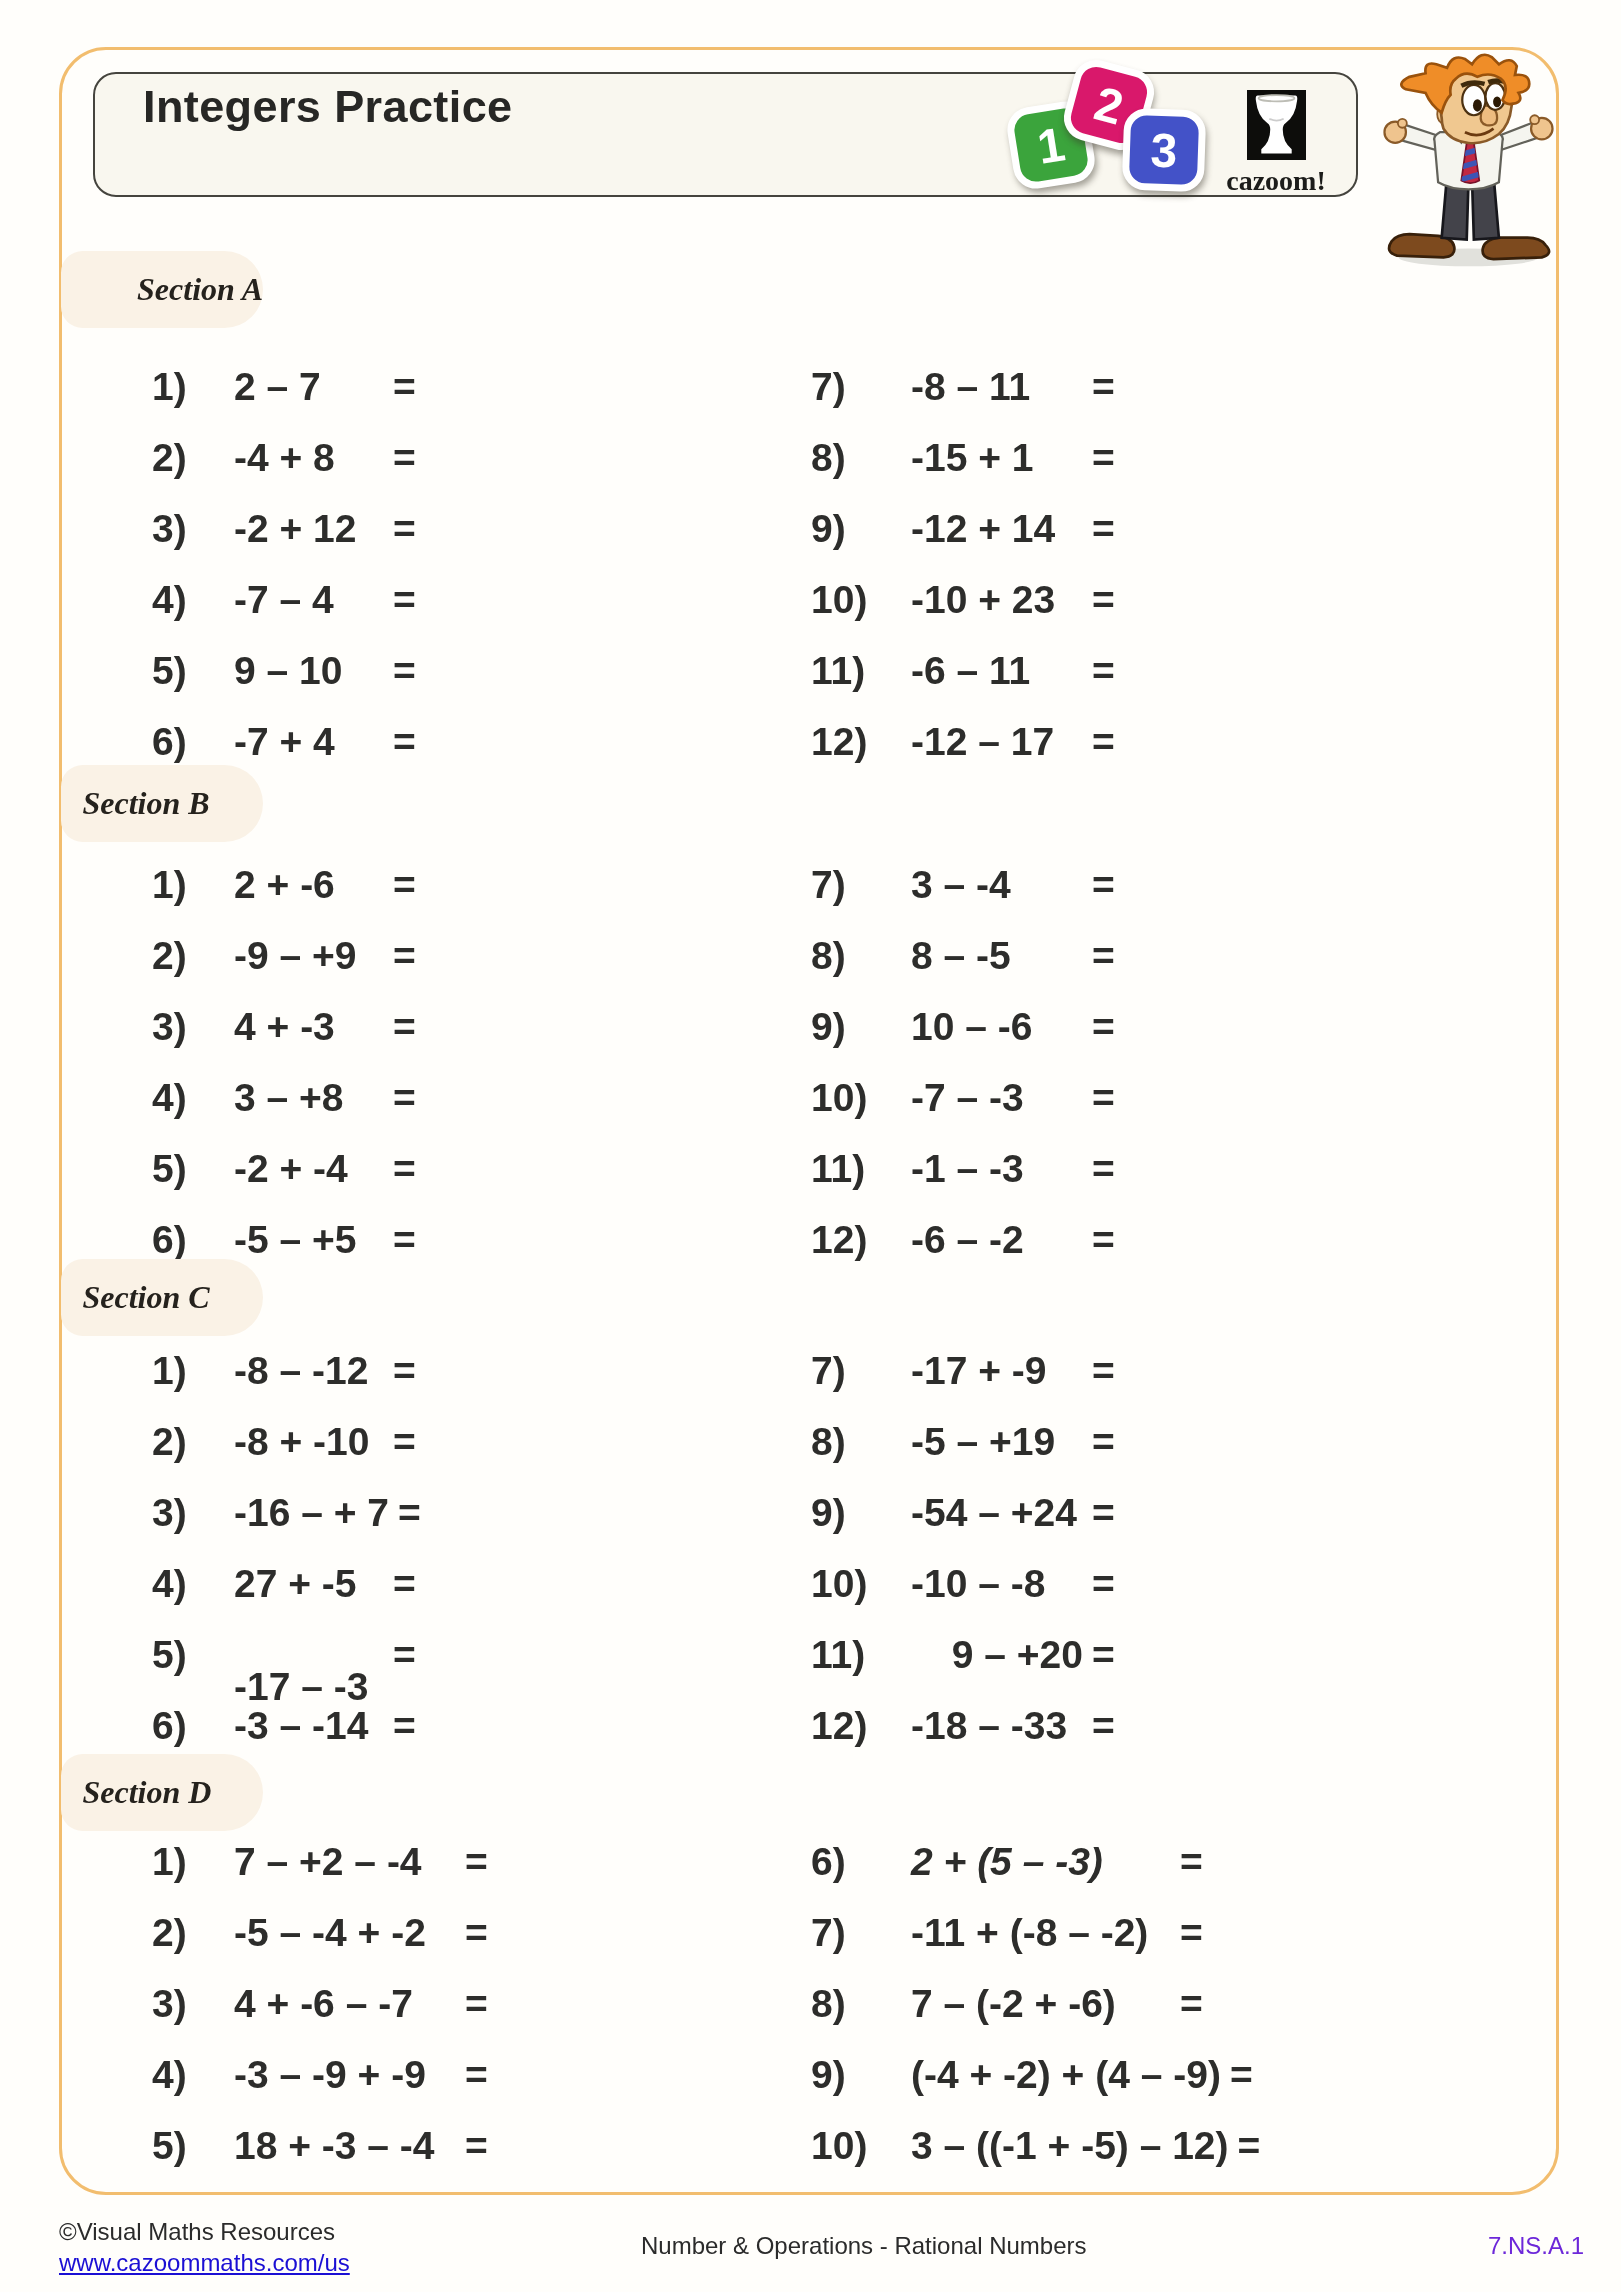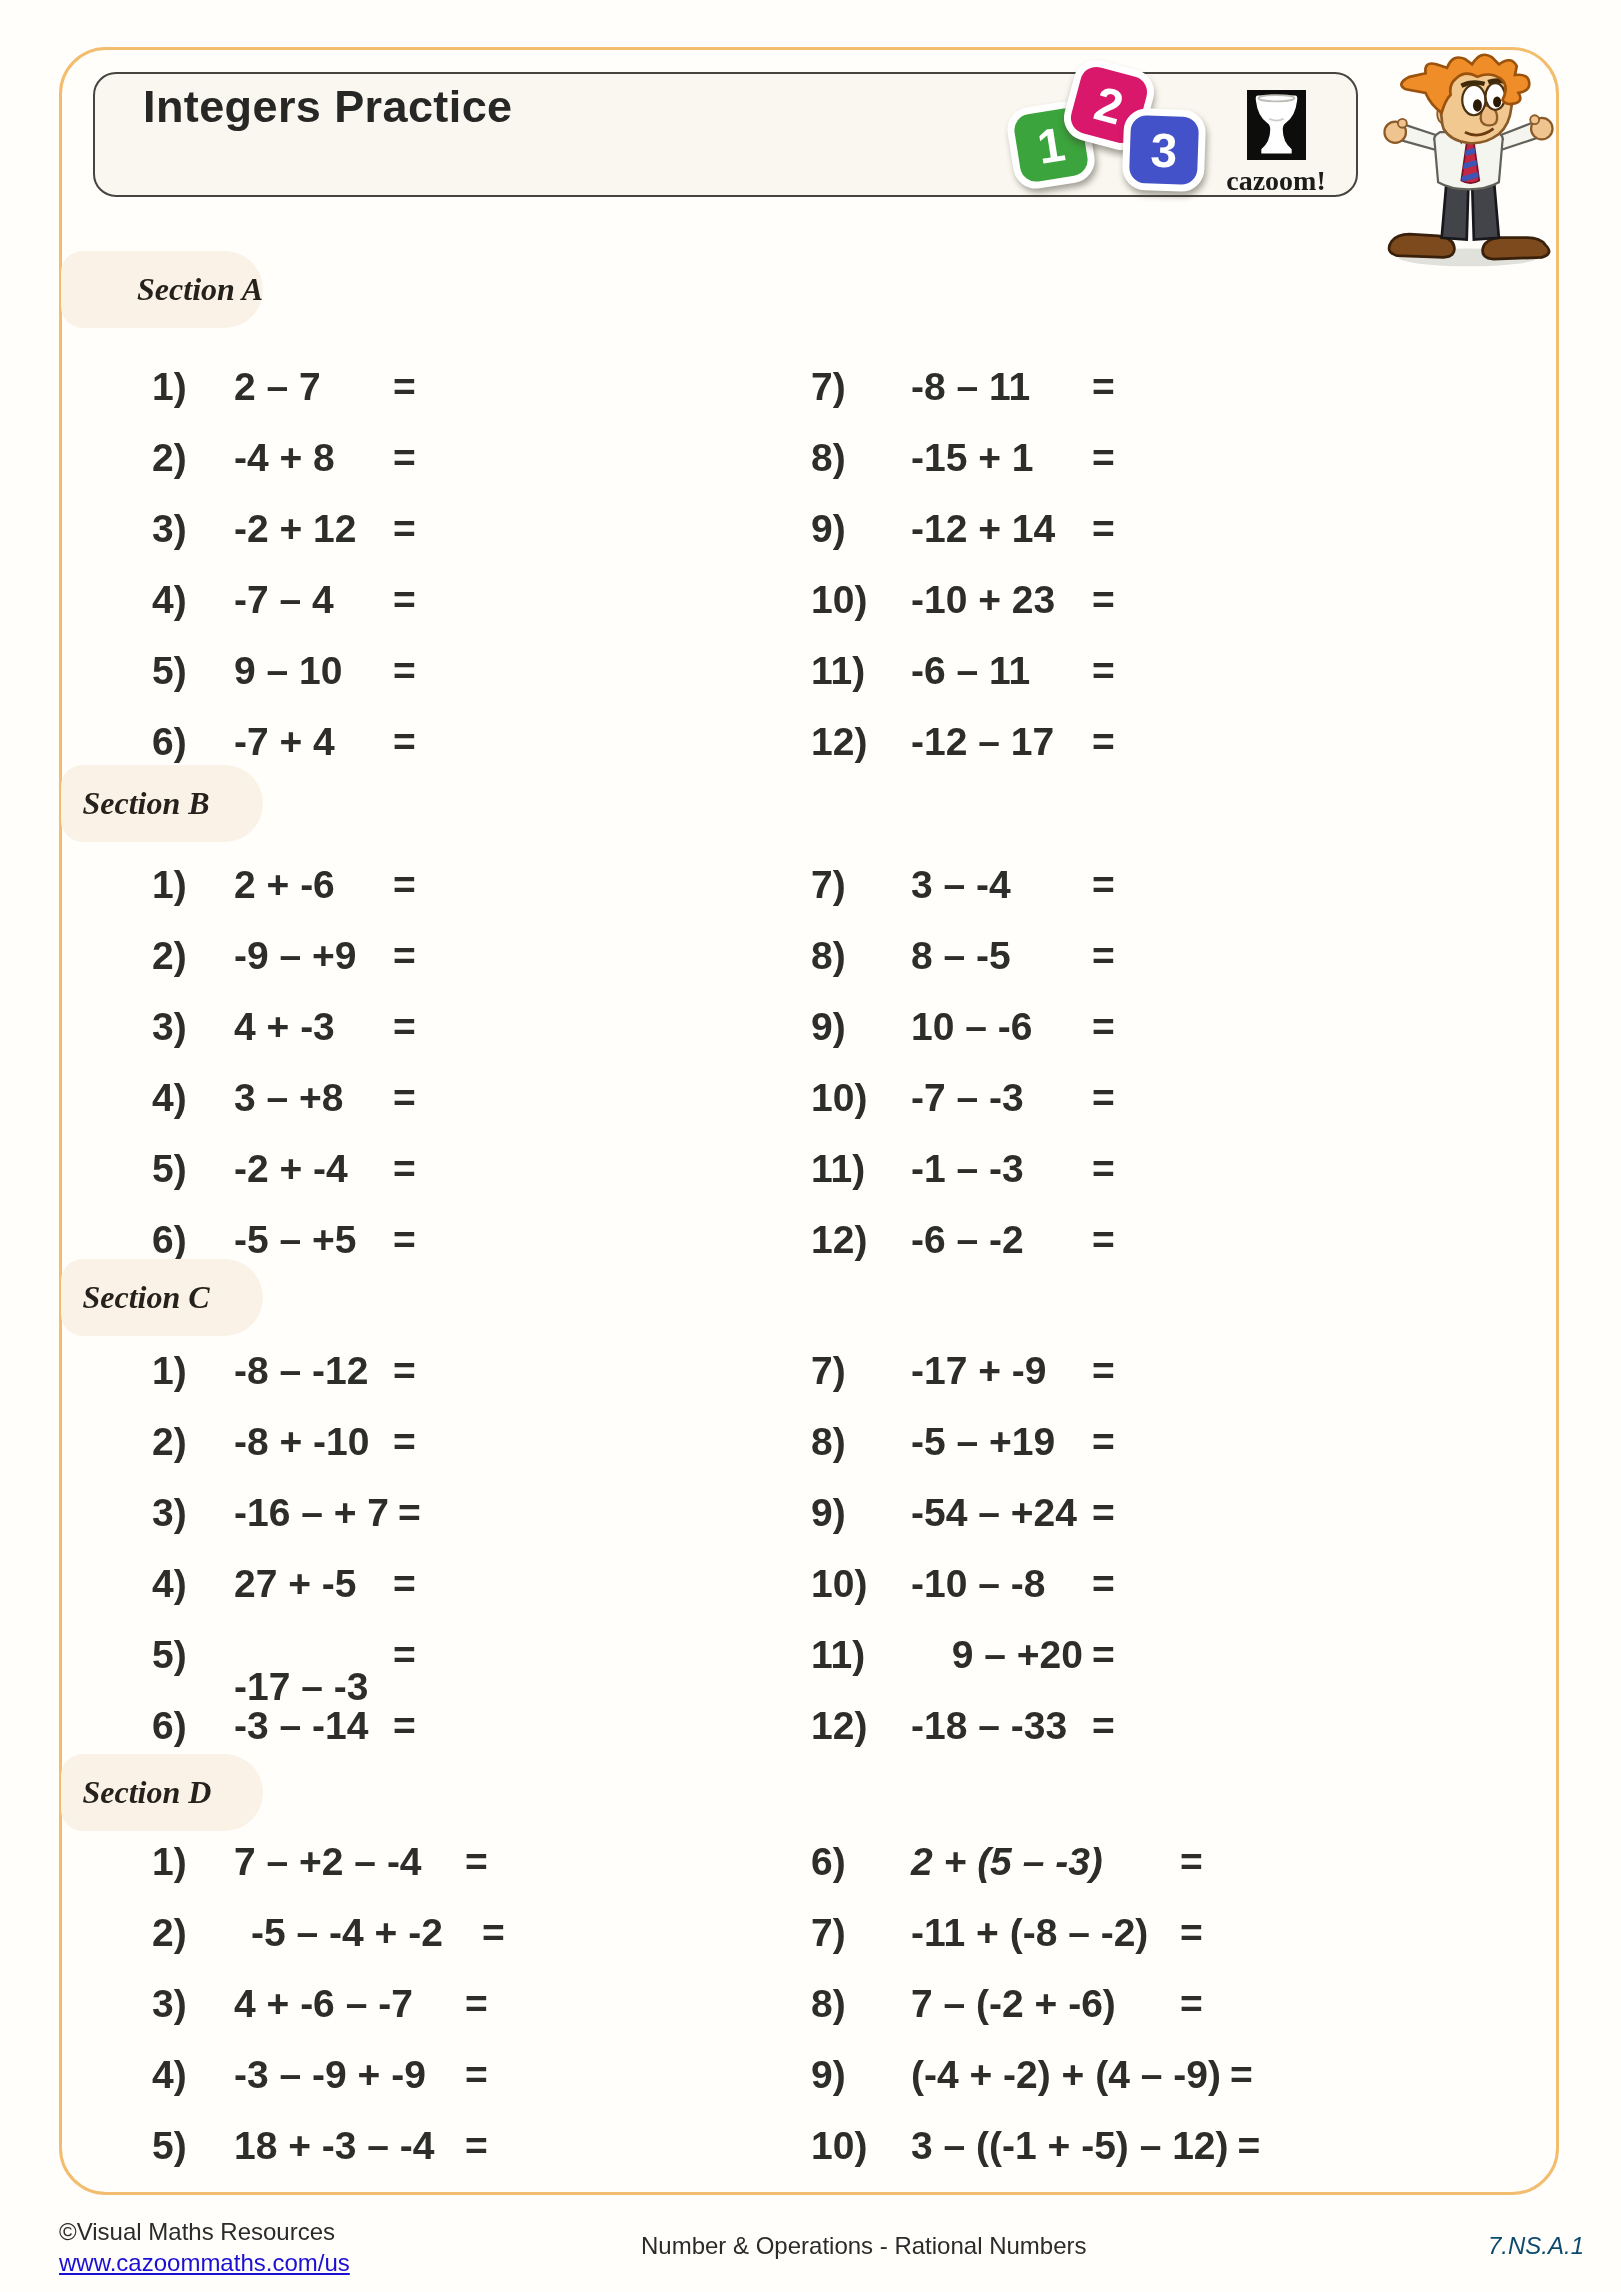--- a/index.html
+++ b/index.html
@@ -31,21 +31,21 @@
   .pcol{position:absolute;}
   .prow{display:flex;align-items:flex-start;height:71px;line-height:45px;
         font-size:39px;font-weight:bold;color:#2d2d2b;white-space:pre;}
   .pnum{display:inline-block;}
   .pexpr{display:inline-block;}
   .peq{display:inline-block;margin-left:9px;}
   
   .footer-left{position:absolute;left:59px;top:2216px;font-size:24px;color:#2b2b2b;line-height:31px;}
   .footer-link{color:#1b0fd4;text-decoration:underline;}
   .footer-center{position:absolute;left:641px;top:2232px;font-size:24px;color:#2b2b2b;}
-  .footer-right{position:absolute;right:38px;top:2232px;font-size:24px;color:#0c4a6e;font-style:italic;}
+  .footer-right{position:absolute;right:38px;top:2232px;font-size:24px;color:#6d28d9;}
 </style>
 </head>
 <body>
 
 <div class="page">
 
   <div class="page-border"></div>
 
   <div class="header-box">
     <div class="title">
@@ -169,21 +169,21 @@
         <div class="prow"><span class="pnum" style="width: 100px;">9)</span><span class="pexpr" style="min-width: 172px;">-54 – +24</span><span class="peq">=</span></div>
         <div class="prow"><span class="pnum" style="width: 100px;">10)</span><span class="pexpr" style="min-width: 172px;">-10 – -8</span><span class="peq">=</span></div>
         <div class="prow"><span class="pnum" style="width: 100px;">11)</span><span class="pexpr" style="min-width: 172px; text-align: right;">9 – +20</span><span class="peq">=</span></div>
         <div class="prow"><span class="pnum" style="width: 100px;">12)</span><span class="pexpr" style="min-width: 172px;">-18 – -33</span><span class="peq">=</span></div>
       </div>
       <div class="pill" style="top: 1754px;">
         <span>Section D</span>
       </div>
       <div class="pcol" style="left: 152px; top: 1839px;">
         <div class="prow"><span class="pnum" style="width: 82px;">1)</span><span class="pexpr" style="min-width: 222px;">7 – +2 – -4</span><span class="peq">=</span></div>
-        <div class="prow"><span class="pnum" style="width: 82px;">2)</span><span class="pexpr" style="min-width: 222px; margin-left: 17px;">-5 – -4 + -2</span><span class="peq">=</span></div>
+        <div class="prow"><span class="pnum" style="width: 82px;">2)</span><span class="pexpr" style="min-width: 222px;">-5 – -4 + -2</span><span class="peq">=</span></div>
         <div class="prow"><span class="pnum" style="width: 82px;">3)</span><span class="pexpr" style="min-width: 222px;">4 + -6 – -7</span><span class="peq">=</span></div>
         <div class="prow"><span class="pnum" style="width: 82px;">4)</span><span class="pexpr" style="min-width: 222px;">-3 – -9 + -9</span><span class="peq">=</span></div>
         <div class="prow"><span class="pnum" style="width: 82px;">5)</span><span class="pexpr" style="min-width: 222px;">18 + -3 – -4</span><span class="peq">=</span></div>
       </div>
       <div class="pcol" style="left: 811px; top: 1839px;">
         <div class="prow"><span class="pnum" style="width: 100px;">6)</span><span class="pexpr" style="min-width: 260px; font-style: italic;">2 + (5 – -3)</span><span class="peq">=</span></div>
         <div class="prow"><span class="pnum" style="width: 100px;">7)</span><span class="pexpr" style="min-width: 260px;">-11 + (-8 – -2)</span><span class="peq">=</span></div>
         <div class="prow"><span class="pnum" style="width: 100px;">8)</span><span class="pexpr" style="min-width: 260px;">7 – (-2 + -6)</span><span class="peq">=</span></div>
         <div class="prow"><span class="pnum" style="width: 100px;">9)</span><span class="pexpr" style="min-width: 260px;">(-4 + -2) + (4 – -9)</span><span class="peq">=</span></div>
         <div class="prow"><span class="pnum" style="width: 100px;">10)</span><span class="pexpr" style="min-width: 260px;">3 – ((-1 + -5) – 12)</span><span class="peq">=</span></div>

